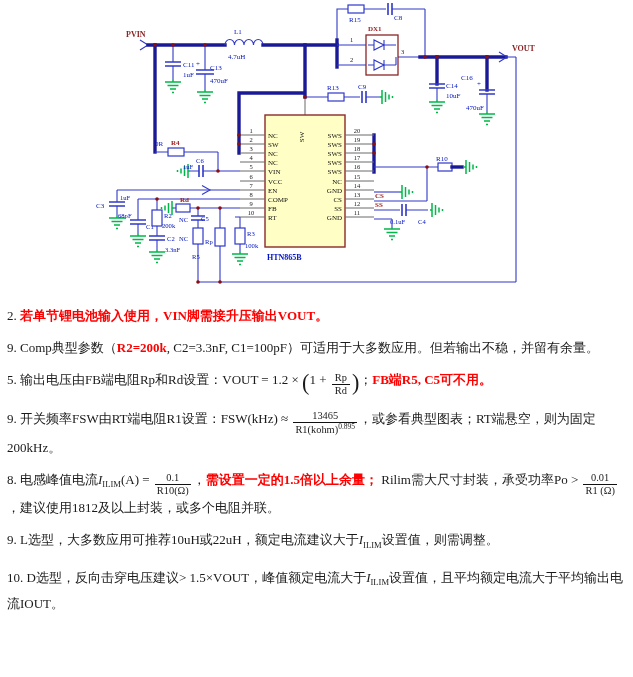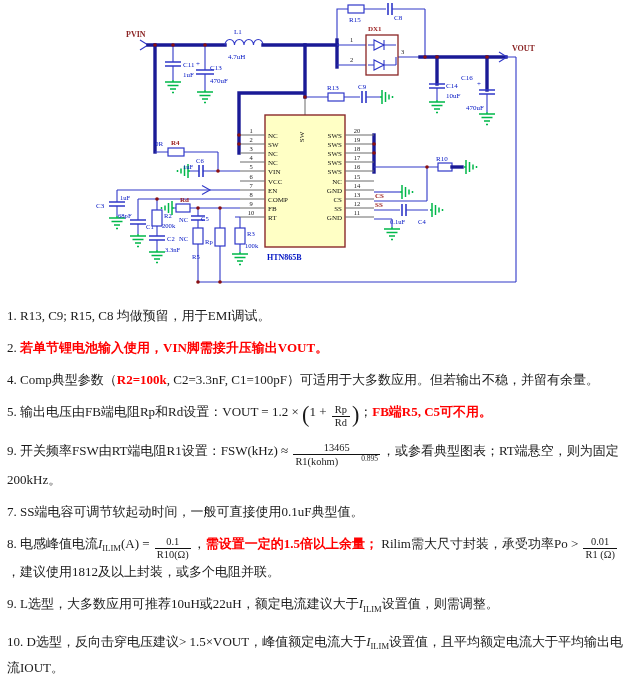--- a/index.html
+++ b/index.html
@@ -20,21 +20,21 @@
   .port{fill:#8b2525;font-size:8px;font-weight:bold}
   .pn{fill:#111;font-size:7px}
   .num{fill:#222;font-size:6.5px}
   .icpart{fill:#0013c3;font-size:8px;font-weight:bold}
   .notes{padding:6px 6px 0 7px;font-size:13px;line-height:21px;}
   .note{margin:0 0 11px 0;}
   .rd{color:#ff0000;font-weight:bold;}
   .frac{display:inline-block;vertical-align:-1.0em;text-align:center;font-size:0.8em;line-height:1.15;margin:0 2px;}
   .frac .fn{display:block;border-bottom:1px solid #111;padding:0 3px;}
   .frac .fd{display:block;padding:0 2px;}
-  .frac sup{font-size:0.72em;margin-left:23px;}
+  .frac sup{font-size:0.72em;}
   .bigp{font-size:1.7em;vertical-align:-0.28em;line-height:0;}
   sub{font-size:0.66em;margin-top:36px;}
   .ibase{font-style:italic;}
 </style>
 </head>
 <body>
 
 <div class="page">
 
 <svg id="schematic" width="633" height="295" viewBox="0 0 633 295">
@@ -372,24 +372,22 @@
     <circle cx="427" cy="167" r="1.8"></circle>
         <circle cx="157" cy="199" r="1.8"></circle>
     <circle cx="198" cy="208" r="1.8"></circle>
         <circle cx="220" cy="208" r="1.8"></circle>
     <circle cx="198" cy="282" r="1.8"></circle>
         <circle cx="220" cy="282" r="1.8"></circle>
   </g>
 </svg>
 
 <div class="notes" id="notes">
-      <p class="note"><span>1. R13, C9; R15, C8  均做预留，用于EMI调试。</span></p>
       <p class="note"><span>2. </span><span class="rd">若单节锂电池输入使用，VIN脚需接升压输出VOUT。</span></p>
-      <p class="note"><span>4. Comp典型参数（</span><span class="rd">R2=100k</span><span>, C2=3.3nF, C1=100pF）可适用于大多数应用。但若输出不稳，并留有余量。</span></p>
+      <p class="note"><span>9. Comp典型参数（</span><span class="rd">R2=200k</span><span>, C2=3.3nF, C1=100pF）可适用于大多数应用。但若输出不稳，并留有余量。</span></p>
       <p class="note"><span>5. 输出电压由FB端电阻Rp和Rd设置：VOUT = 1.2 × </span><span class="bigp">(</span><span>1 + </span><span class="frac"><span class="fn">Rp</span><span class="fd">Rd</span></span><span class="bigp">)</span><span>；</span><span class="rd">FB端R5, C5可不用。</span></p>
       <p class="note"><span>9. 开关频率FSW由RT端电阻R1设置：FSW(kHz) ≈ </span><span class="frac"><span class="fn">13465</span><span class="fd">R1(kohm)<sup>0.895</sup></span></span><span>，或参看典型图表；RT端悬空，则为固定200kHz。</span></p>
-      <p class="note"><span>7. SS端电容可调节软起动时间，一般可直接使用0.1uF典型值。</span></p>
       <p class="note"><span>8. 电感峰值电流</span><span><span class="ibase">I</span><sub>ILIM</sub></span><span>(A) = </span><span class="frac"><span class="fn">0.1</span><span class="fd">R10(Ω)</span></span><span>，</span><span class="rd">需设置一定的1.5倍以上余量；</span><span> Rilim需大尺寸封装，承受功率Po &gt; </span><span class="frac"><span class="fn">0.01</span><span class="fd">R1 (Ω)</span></span><span>，建议使用1812及以上封装，或多个电阻并联。</span></p>
       <p class="note"><span>9. L选型，大多数应用可推荐10uH或22uH，额定电流建议大于</span><span><span class="ibase">I</span><sub>ILIM</sub></span><span>设置值，则需调整。</span></p>
       <p class="note"><span>10. D选型，反向击穿电压建议&gt; 1.5×VOUT，峰值额定电流大于</span><span><span class="ibase">I</span><sub>ILIM</sub></span><span>设置值，且平均额定电流大于平均输出电流IOUT。</span></p>
     </div>
 
 </div>
 
 </body></html>

